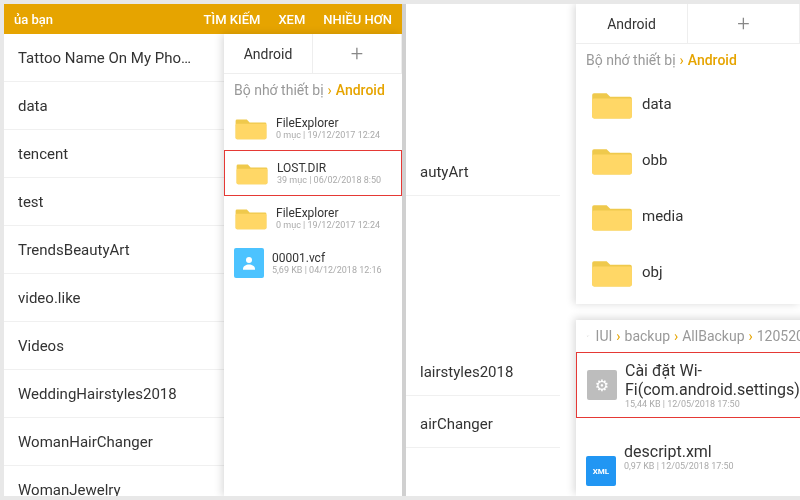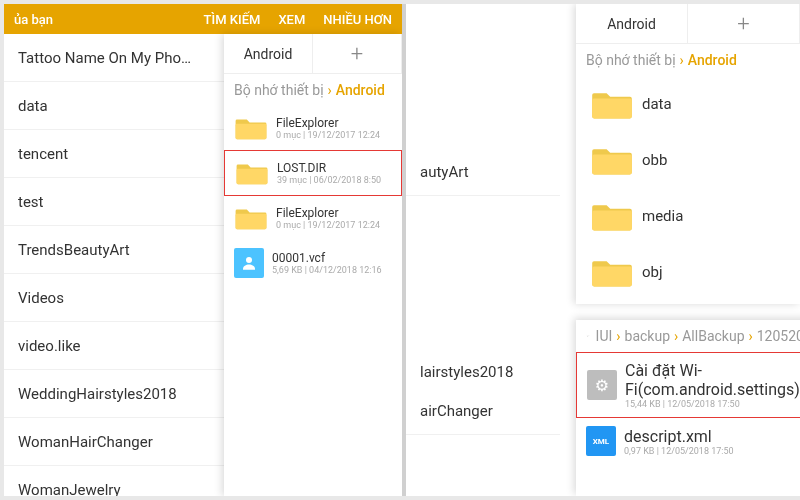--- a/index.html
+++ b/index.html
@@ -30,21 +30,21 @@
 .breadcrumb { display: flex; align-items: center; padding: 8px 10px; font-size: 14px; color: #999; white-space: nowrap; overflow: hidden; }
 .breadcrumb .sep { color: #e6a400; margin: 0 4px; }
 .breadcrumb .active { color: #e6a400; font-weight: 500; }
 
 .file-item { display: flex; align-items: center; padding: 8px 10px; gap: 8px; position: relative; }
 .file-item.hl { border: 1.5px solid #e53935; }
 .file-icon { width: 34px; height: 28px; flex-shrink: 0; display: flex; align-items: center; justify-content: center; }
 .file-icon.folder svg { width: 34px; height: 28px; }
 .file-icon.contact { background: #4cc3ff; border-radius: 2px; width: 30px; height: 30px; }
 .file-icon.bak { background: #bdbdbd; border-radius: 2px; width: 30px; height: 30px; color: #fff; font-size: 16px; }
-.file-icon.xml { background: #2196f3; border-radius: 2px; width: 30px; height: 30px; color: #fff; font-size: 8px; font-weight: bold; }
+.file-icon.xml { background: #2196f3; border-radius: 2px; width: 30px; height: 30px; color: #fff; font-size: 8px; font-weight: bold; margin-top: 30px; }
 .file-icon.contact svg { width: 18px; height: 18px; }
 .file-meta { display: flex; flex-direction: column; overflow: hidden; }
 .file-name { font-size: 12px; color: #333; white-space: nowrap; overflow: hidden; text-overflow: ellipsis; }
 .file-name.bakname { white-space: normal; font-size: 16px; line-height: 1.2; }
 .file-sub { font-size: 9px; color: #aaa; white-space: nowrap; }
 
 .right-folder-list .file-item { padding: 10px 14px; }
 .right-folder-list .file-icon { width: 44px; height: 36px; }
 .right-folder-list .file-icon svg { width: 44px; height: 36px; }
 .right-folder-list .file-name { font-size: 15px; }
@@ -68,22 +68,22 @@
         <span>XEM</span>
         <span>NHIỀU HƠN</span>
       </div>
     </div>
     <div class="left-list">
       <div class="folder-row">Tattoo Name On My Pho…</div>
       <div class="folder-row">data</div>
       <div class="folder-row">tencent</div>
       <div class="folder-row">test</div>
       <div class="folder-row">TrendsBeautyArt</div>
+      <div class="folder-row">video.like</div>
       <div class="folder-row">Videos</div>
-      <div class="folder-row">video.like</div>
       <div class="folder-row">WeddingHairstyles2018</div>
       <div class="folder-row">WomanHairChanger</div>
       <div class="folder-row">WomanJewelry</div>
     </div>
     <div class="panel left-panel">
       <div class="tab-row">
         <div class="tab">Android</div>
         <div class="tab plus">+</div>
       </div>
       <div class="breadcrumb">
@@ -141,21 +141,21 @@
             </div>
           </div>
         </div>
     </div>
   </div>
 
   <div class="screenshot right-phone">
     <div class="left-blank">
       <div class="bg-text" style="top:144px">autyArt</div>
       <div class="bg-text" style="top:344px">lairstyles2018</div>
-      <div class="bg-text" style="top:383px">airChanger</div>
+      <div class="bg-text" style="top:396px">airChanger</div>
     </div>
 
     <div class="panel right-panel-top">
       <div class="tab-row">
         <div class="tab">Android</div>
         <div class="tab plus">+</div>
       </div>
       <div class="breadcrumb">
         <span>Bộ nhớ thiết bị</span>
         <span class="sep">›</span>

